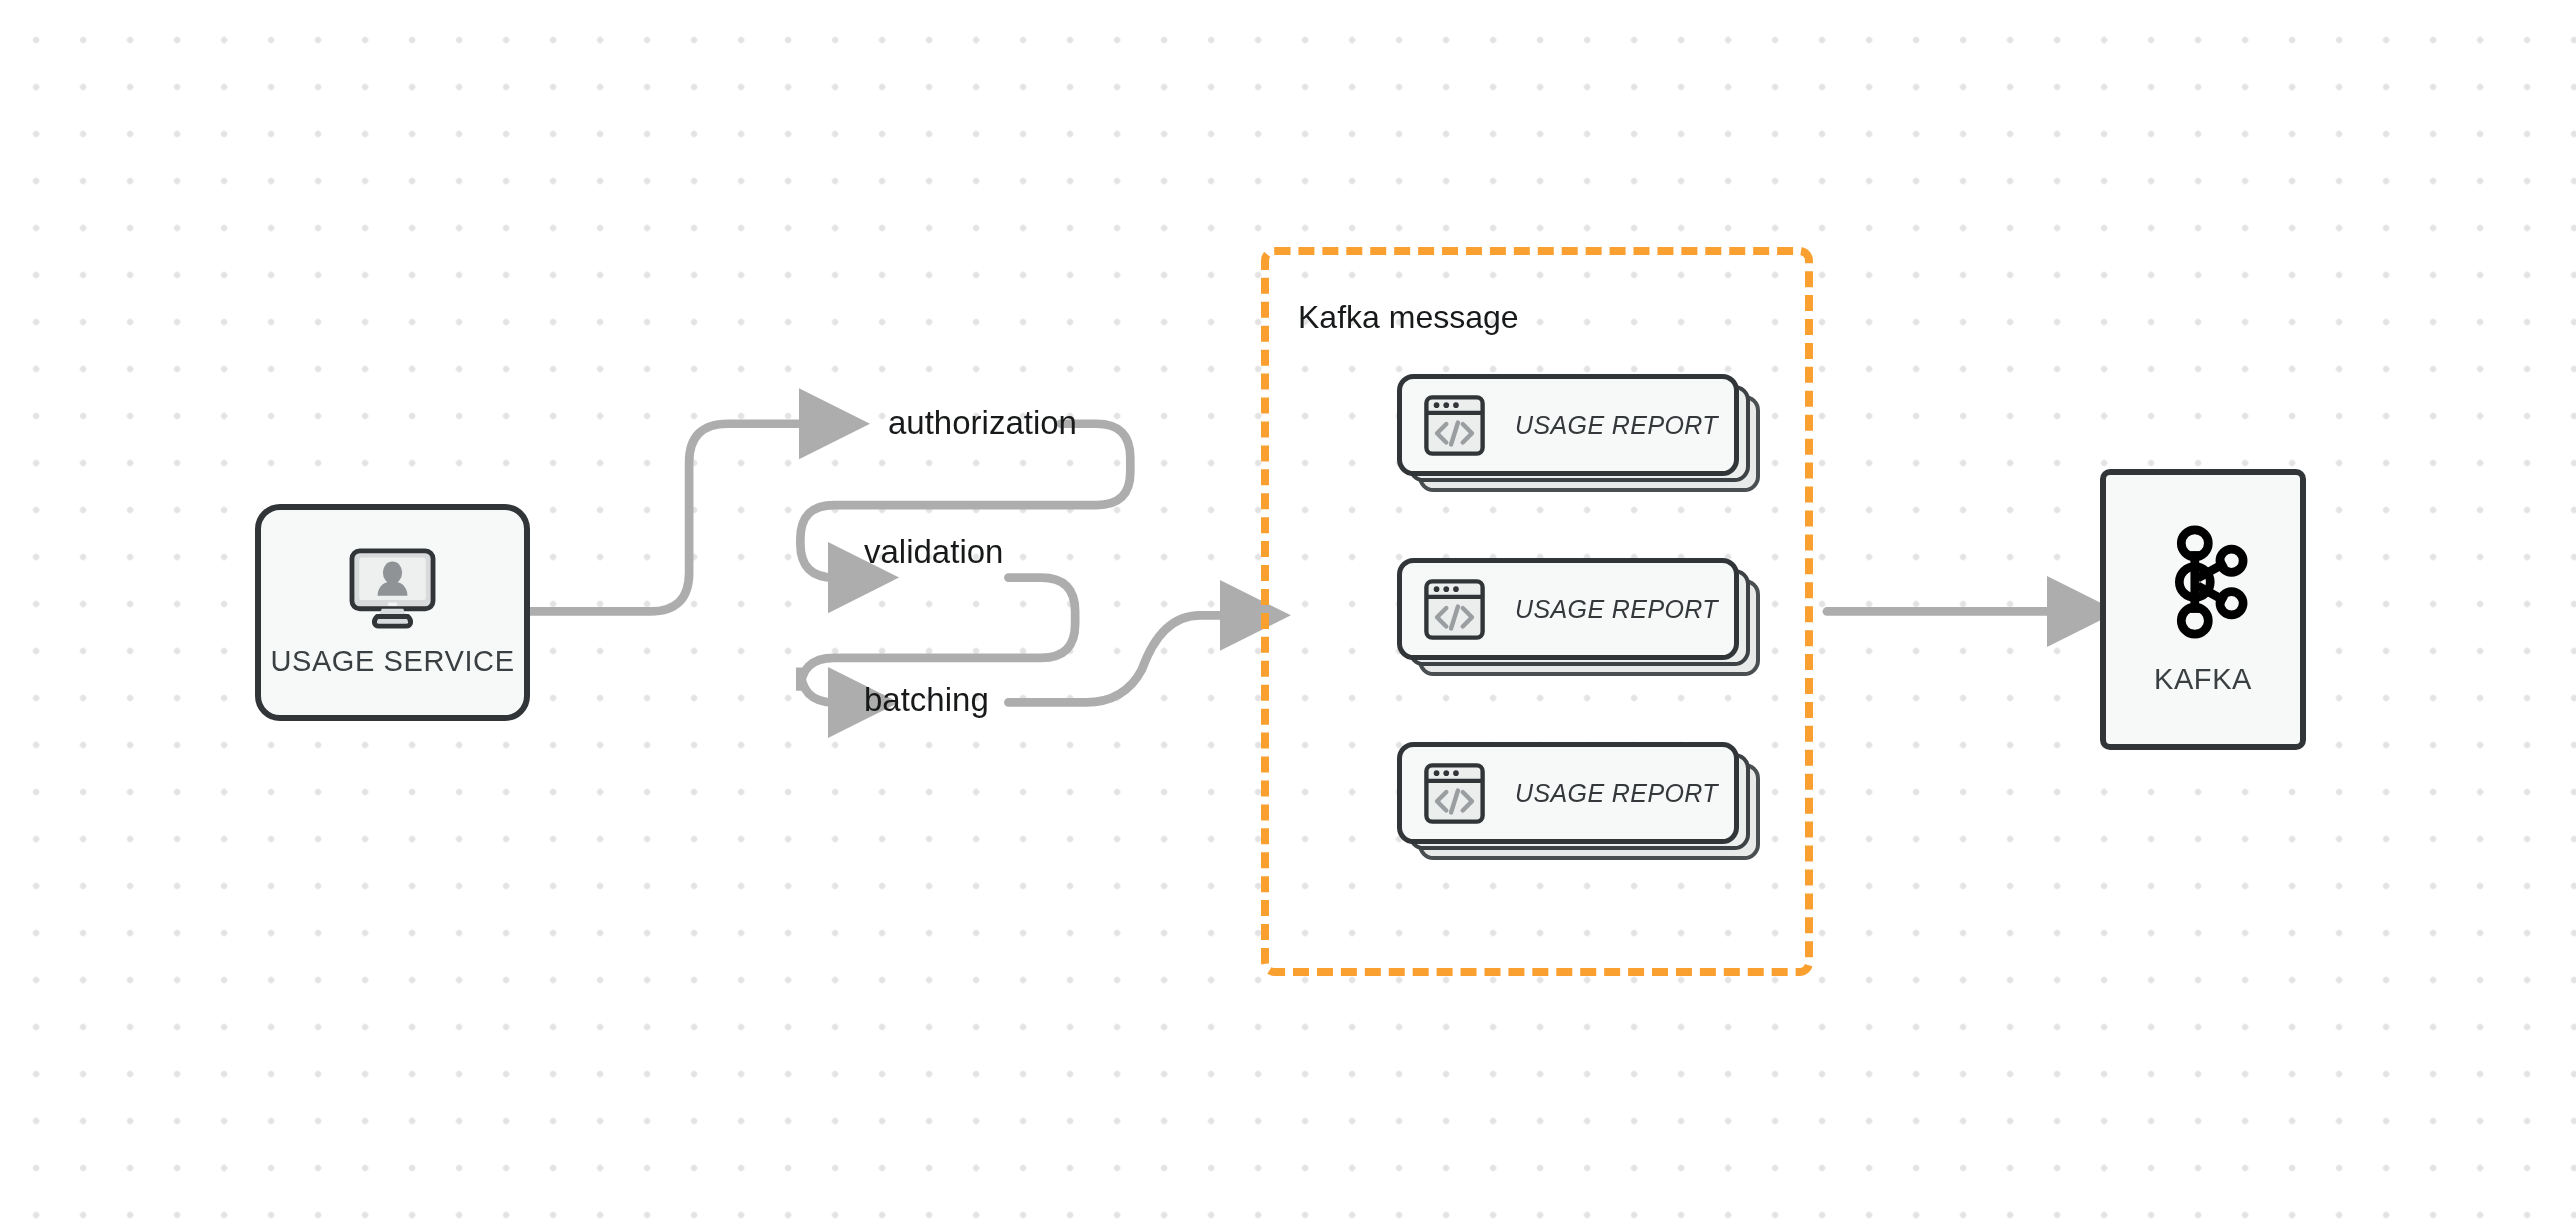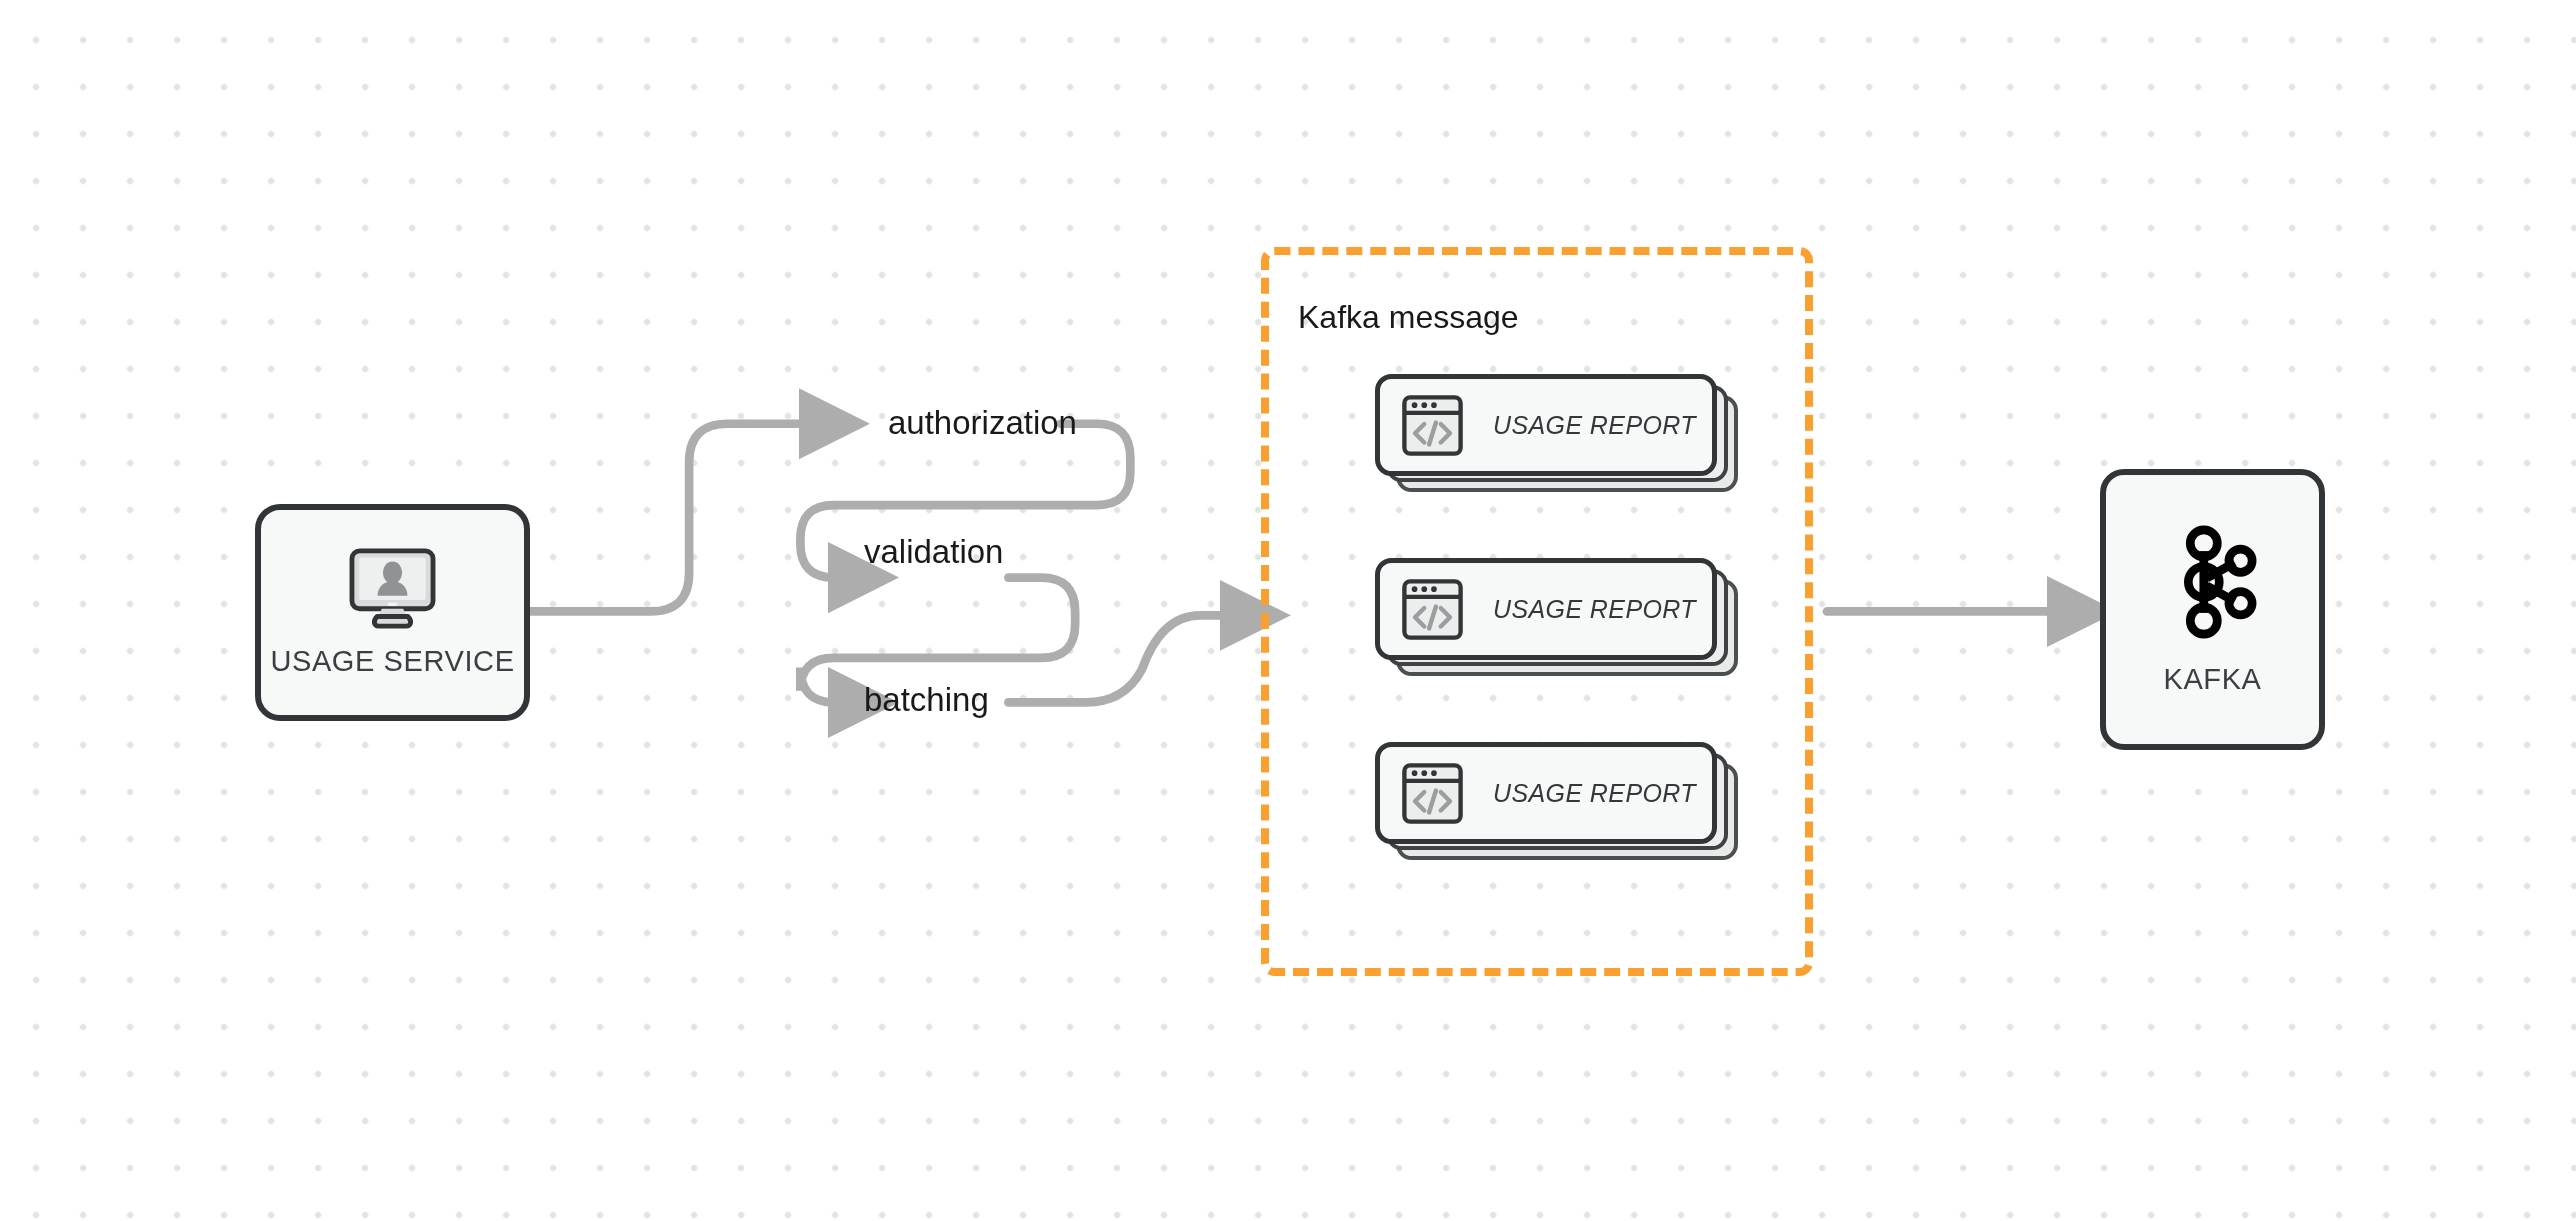--- a/index.html
+++ b/index.html
@@ -45,23 +45,23 @@
     left: 255px;
     top: 504px;
     width: 275px;
     height: 217px;
   }
   #usage-service-node .node-label { margin-top: 15.5px; }
 
   #kafka-node {
     left: 2100px;
     top: 469px;
-    width: 225px;
+    width: 206px;
     height: 281px;
-    border-radius: 24px;
+    border-radius: 10px;
   }
   #kafka-node .node-label { margin-top: 23px; }
 
   
   .monitor-icon { width: 95px; height: 83px; display: block; }
 
   
   .kafka-logo { width: 95px; height: 116px; display: block; }
 
   
@@ -102,21 +102,21 @@
     top: 46px;
     font-size: 32px;
     color: #17191a;
     white-space: nowrap;
     line-height: 1;
   }
 
   
   .report-card-wrap {
     position: absolute;
-    left: 106px;
+    left: 128px;
     width: 347px;
     height: 118px;
   }
   #report-card-0 { top: 119px; }
   #report-card-1 { top: 303px; }
   #report-card-2 { top: 487px; }
 
   .report-card-shadow2 {
     position: absolute;
     left: 21px;

